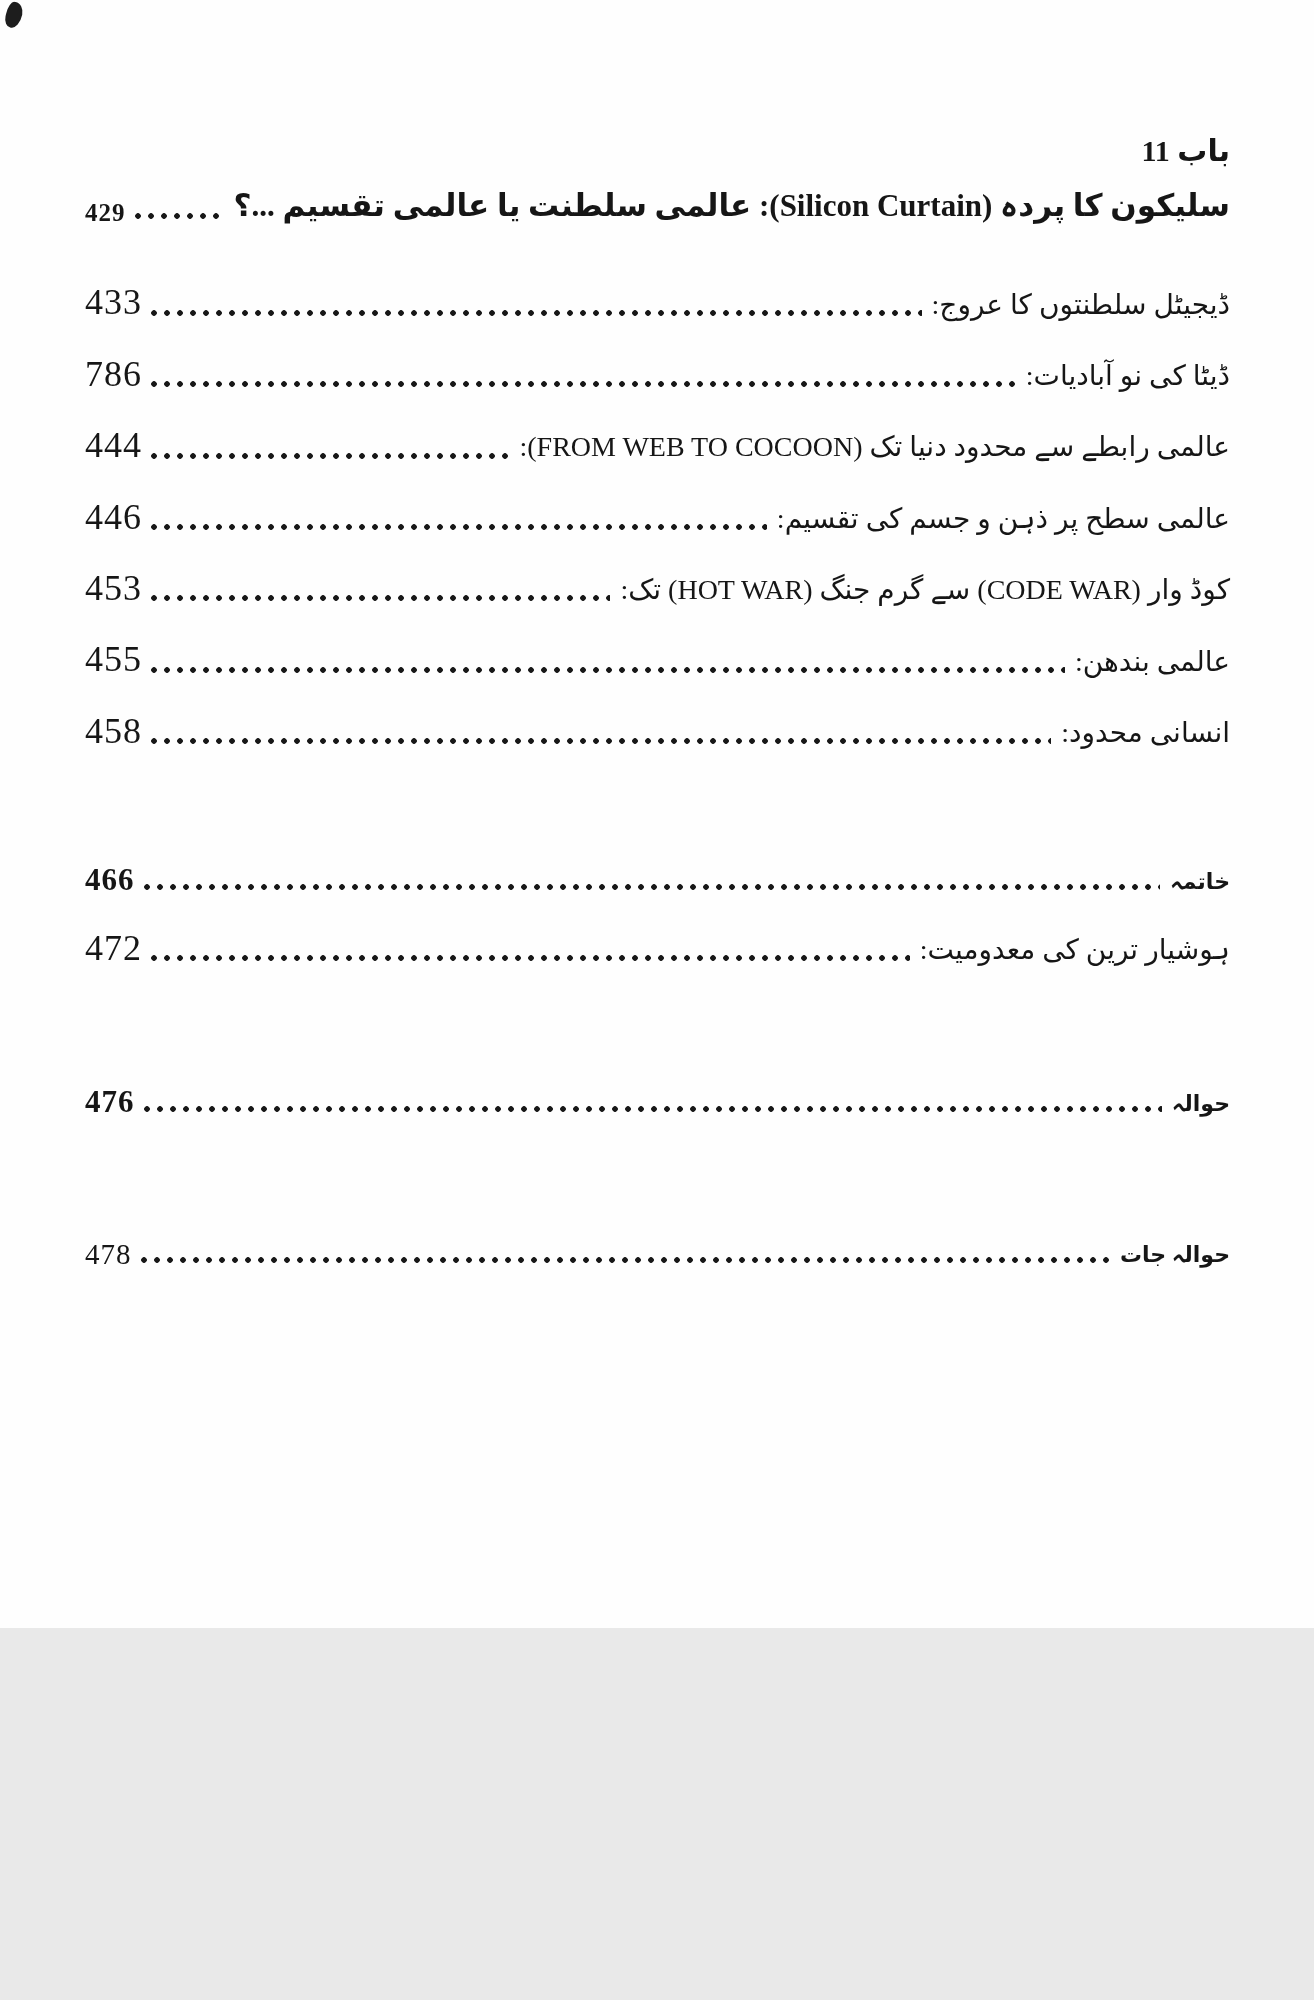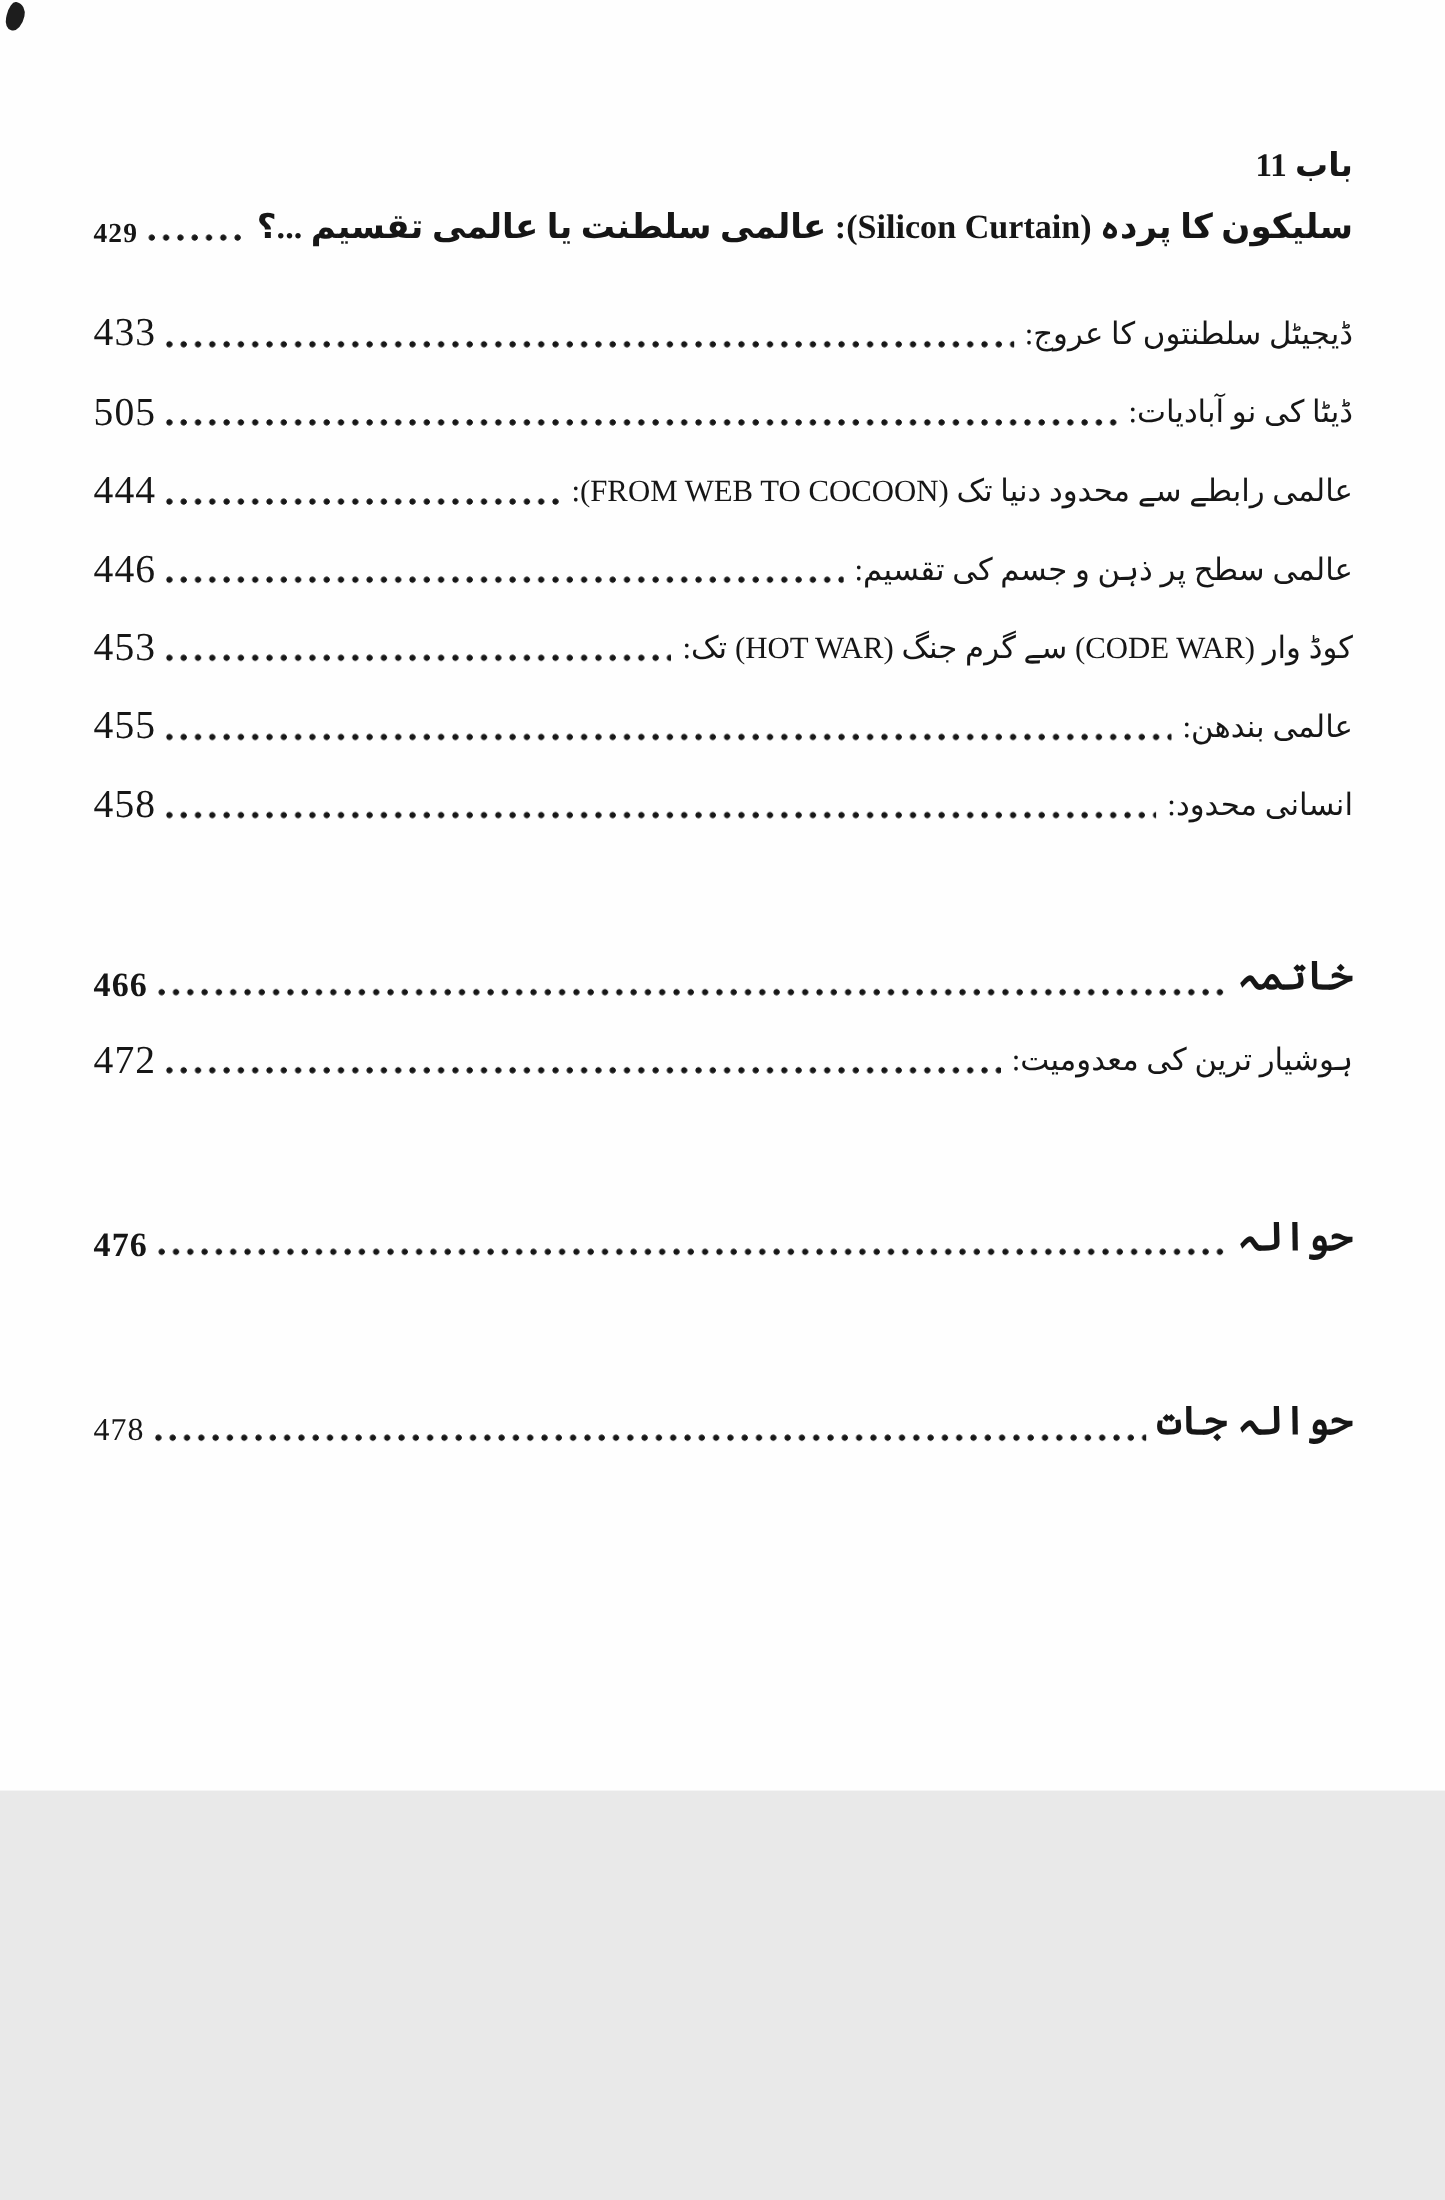--- a/index.html
+++ b/index.html
@@ -75,23 +75,22 @@
   .row.title { margin-bottom: 55px; }
   .row.title .label {
     font-size: 31px;
     font-weight: 700;
   }
   .row.title .num {
     font-size: 25px;
     font-weight: 700;
   }
   .row.section .label {
-    font-size: 36px;
+    font-size: 22px;
     font-weight: 700;
-    font-family: Liberation Serif, serif;
   }
   .row.section .num {
     font-size: 31px;
     font-weight: 700;
   }
   .row.section.light-num .num {
     font-weight: 400;
     font-size: 29px;
   }
   .spacer-a { height: 80px; }
@@ -114,21 +113,21 @@
       <span class="label urdu">سلیکون کا پردہ (Silicon Curtain): عالمی سلطنت یا عالمی تقسیم ...؟</span>
     </div>
 
     <div class="row">
       <span class="num">433</span>
       <span class="leader"></span>
       <span class="label urdu">ڈیجیٹل سلطنتوں کا عروج:</span>
     </div>
 
     <div class="row">
-      <span class="num">505</span>
+      <span class="num">786</span>
       <span class="leader"></span>
       <span class="label urdu">ڈیٹا کی نو آبادیات:</span>
     </div>
 
     <div class="row">
       <span class="num">444</span>
       <span class="leader"></span>
       <span class="label urdu">عالمی رابطے سے محدود دنیا تک (FROM WEB TO COCOON):</span>
     </div>
 

